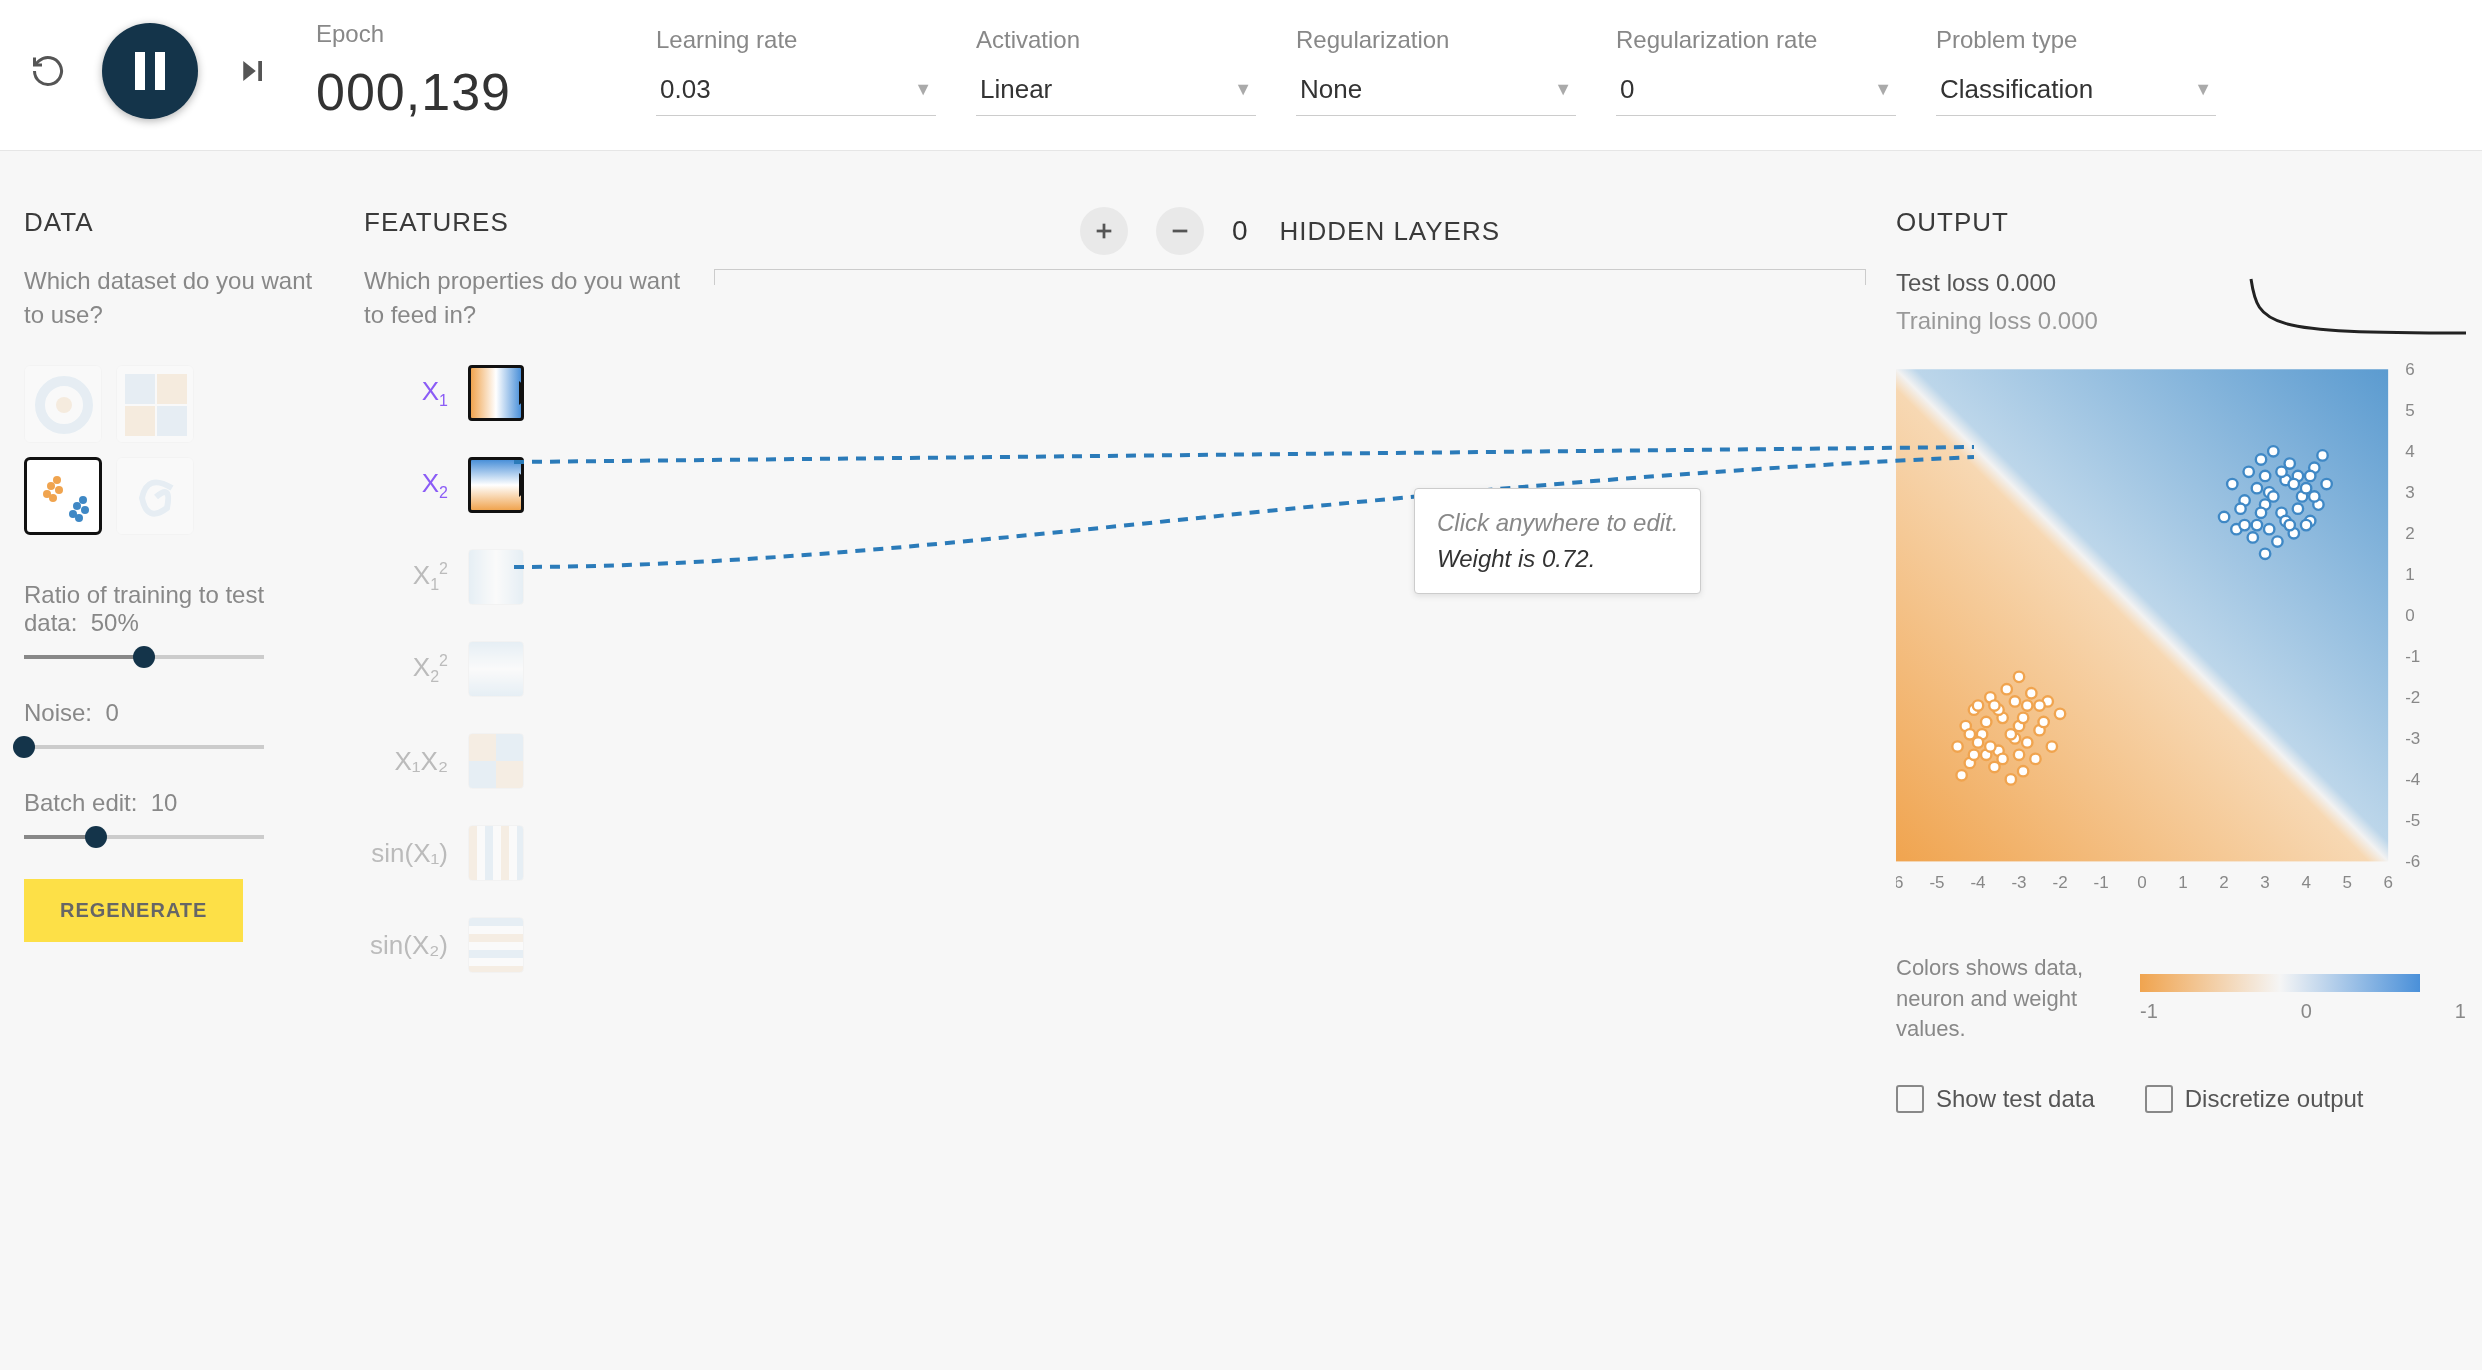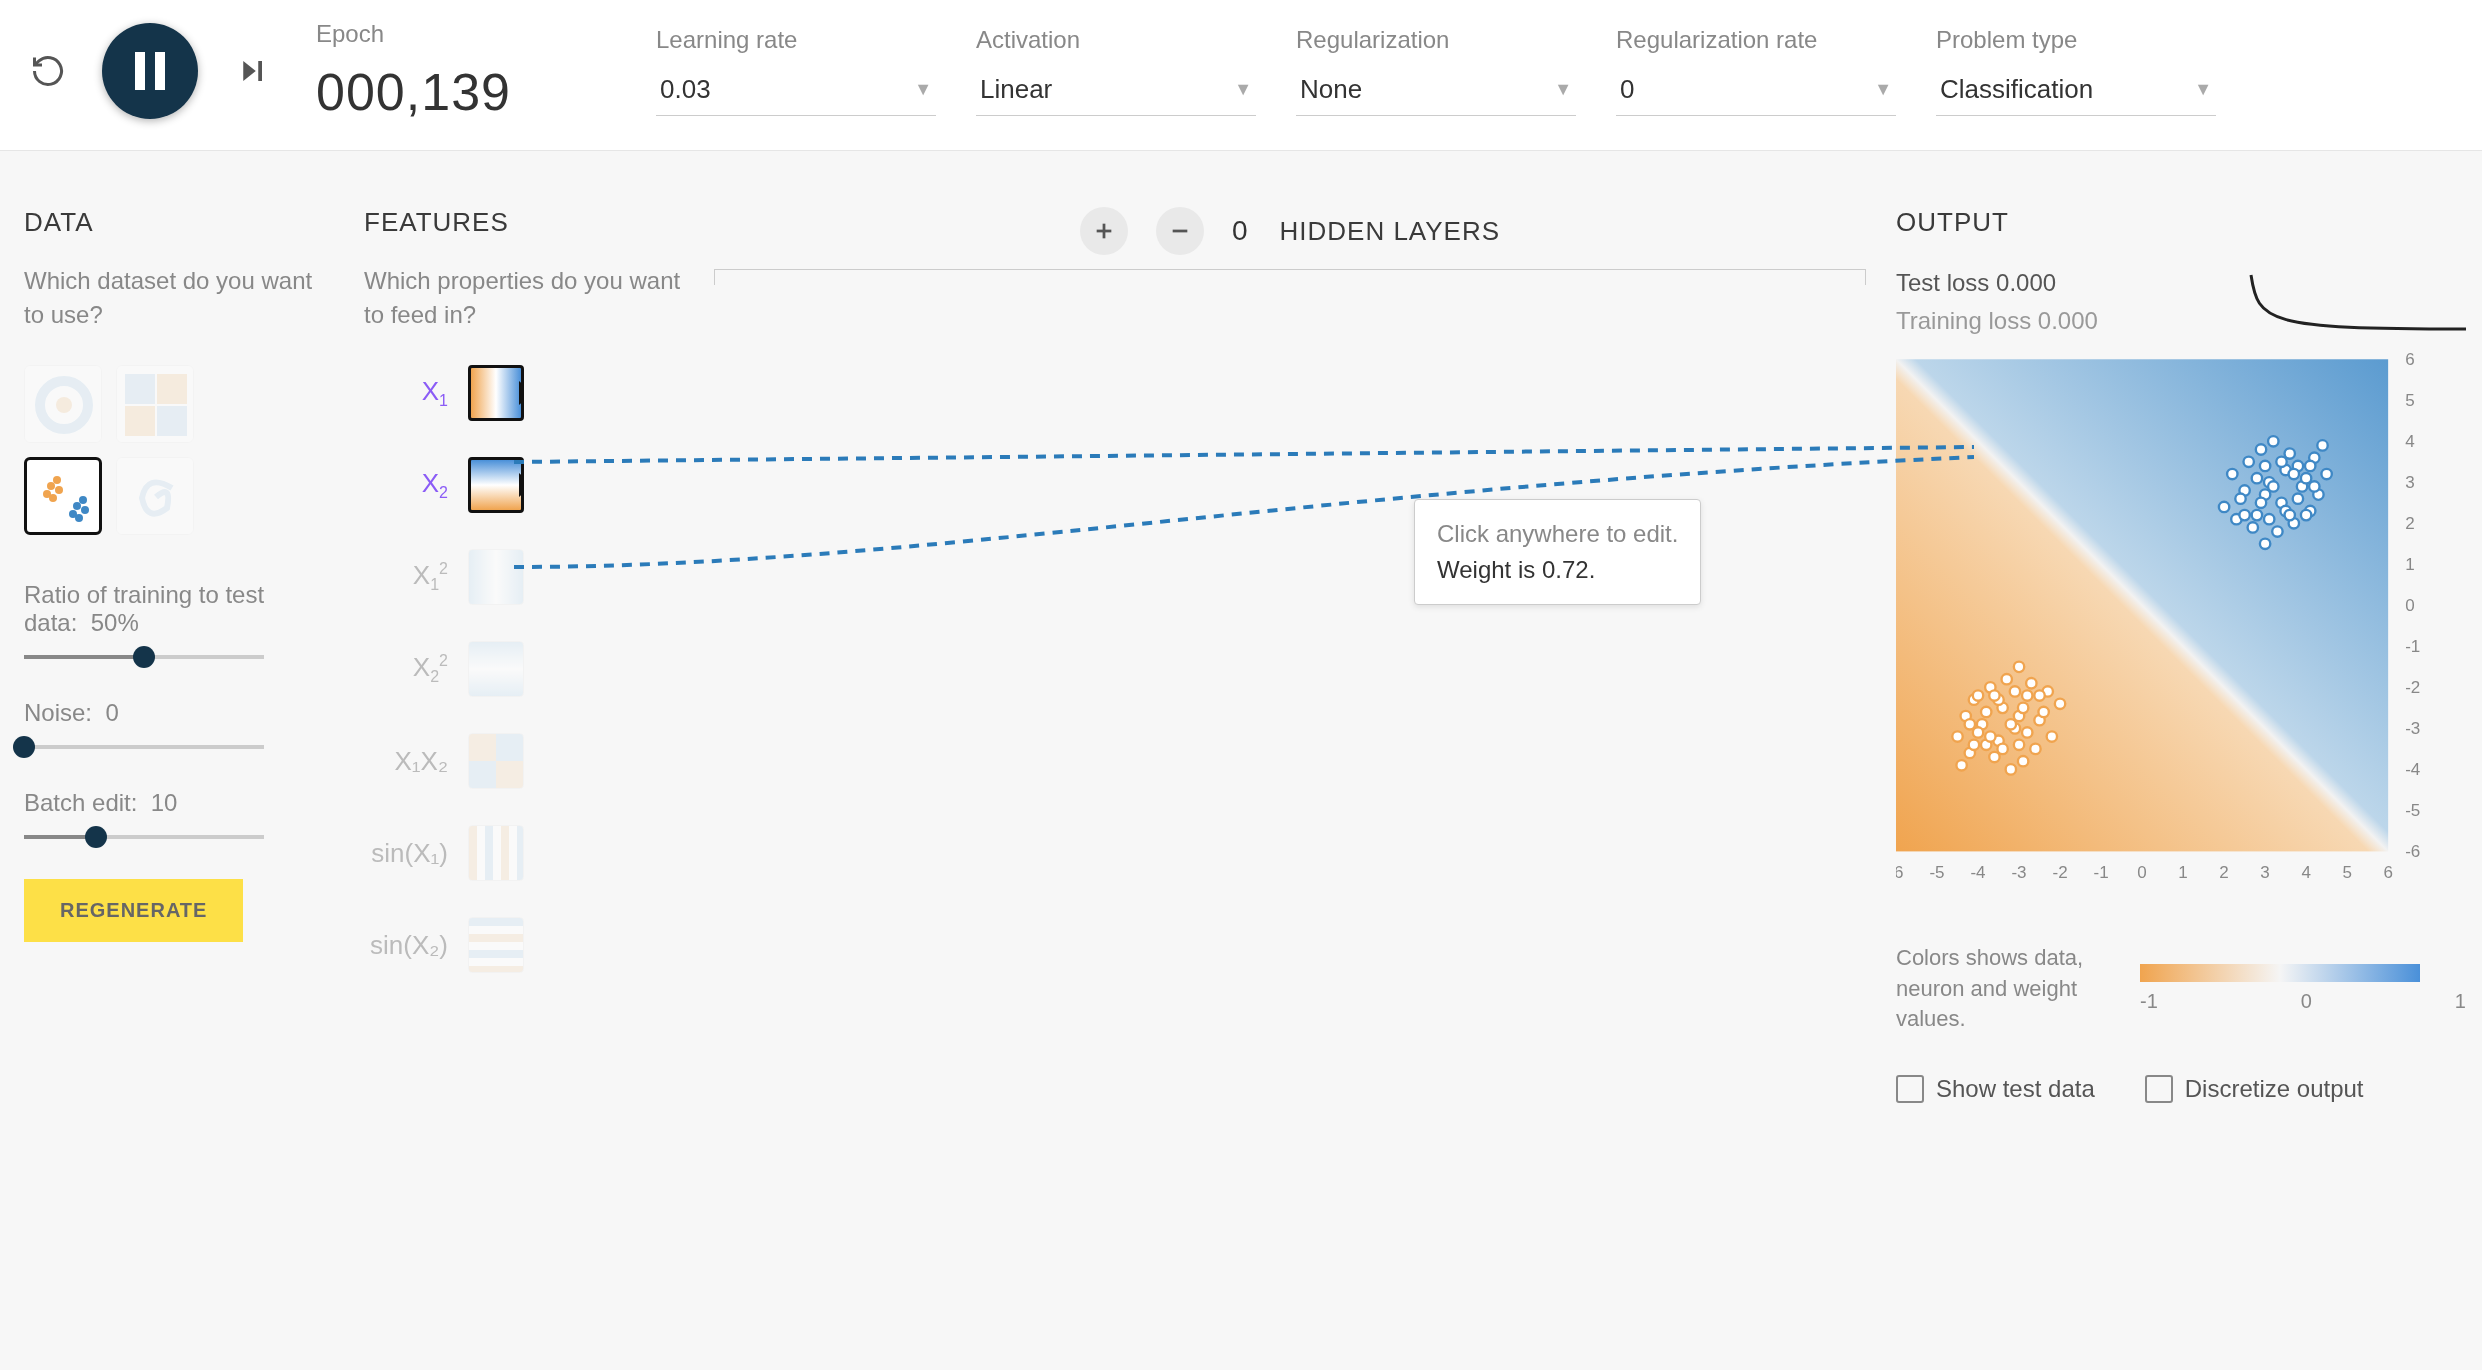--- a/index.html
+++ b/index.html
@@ -93,21 +93,21 @@
 }
 .bracket-line::before { left:0; }
 .bracket-line::after { right:0; }
 .svg-wires { position:absolute; left:-200px; top:60px; width: 1460px; height: 500px; pointer-events:none; }
 .tooltip-box {
   position:absolute; background:#fff; border:1px solid #ccc; border-radius:4px;
   padding: 16px 22px; font-size: 24px; color:#333; line-height:1.5;
   box-shadow: 0 2px 6px rgba(0,0,0,0.1);
 }
 .tooltip-click { color:#888; }
-.output-losses { display:flex; justify-content:space-between; align-items:center; margin-bottom:8px; }
+.output-losses { display:flex; justify-content:space-between; align-items:flex-end; margin-bottom:18px; }
 .loss-text { font-size: 24px; color:#555; line-height:1.6; }
 .loss-text .train { color:#999; }
 .mini-chart { width: 220px; height: 70px; }
 .output-svg { width: 530px; height: 560px; }
 .axis-label { font-size: 18px; fill:#888; }
 .legend-row { display:flex; align-items:center; justify-content:space-between; margin-top: 30px; gap: 24px;}
 .legend-text { font-size: 22px; color:#888; line-height:1.4; width: 220px; }
 .gradient-bar { flex:1; }
 .grad-rect { width: 280px; height: 18px; background: linear-gradient(90deg, #f0a44f, #f5f5f5, #4a90d9); }
 .grad-ticks { display:flex; justify-content:space-between; font-size:20px; color:#888; margin-top:8px; }
@@ -321,21 +321,21 @@
       <span class="layers-count">0</span>
       <span class="layers-label">HIDDEN LAYERS</span>
     </div>
     <div class="bracket-line"></div>
 
     <svg class="svg-wires">
       <path d="M 0 195 L 1460 180" stroke="#2b7bb9" stroke-width="4" stroke-dasharray="10 8" fill="none"></path>
       <path d="M 0 300 C 400 300, 800 220, 1460 190" stroke="#2b7bb9" stroke-width="4" stroke-dasharray="10 8" fill="none"></path>
     </svg>
 
-    <div class="tooltip-box" style="left:700px; top:292px;">
+    <div class="tooltip-box" style="left:700px; top:281px;font-style:italic;">
       <div class="tooltip-click">Click anywhere to edit.</div>
       <div>Weight is 0.72.</div>
     </div>
   </div>
 
   <div class="col-output">
     <h2 class="section-title">OUTPUT</h2>
 
     <div class="output-losses">
       <div class="loss-text">

